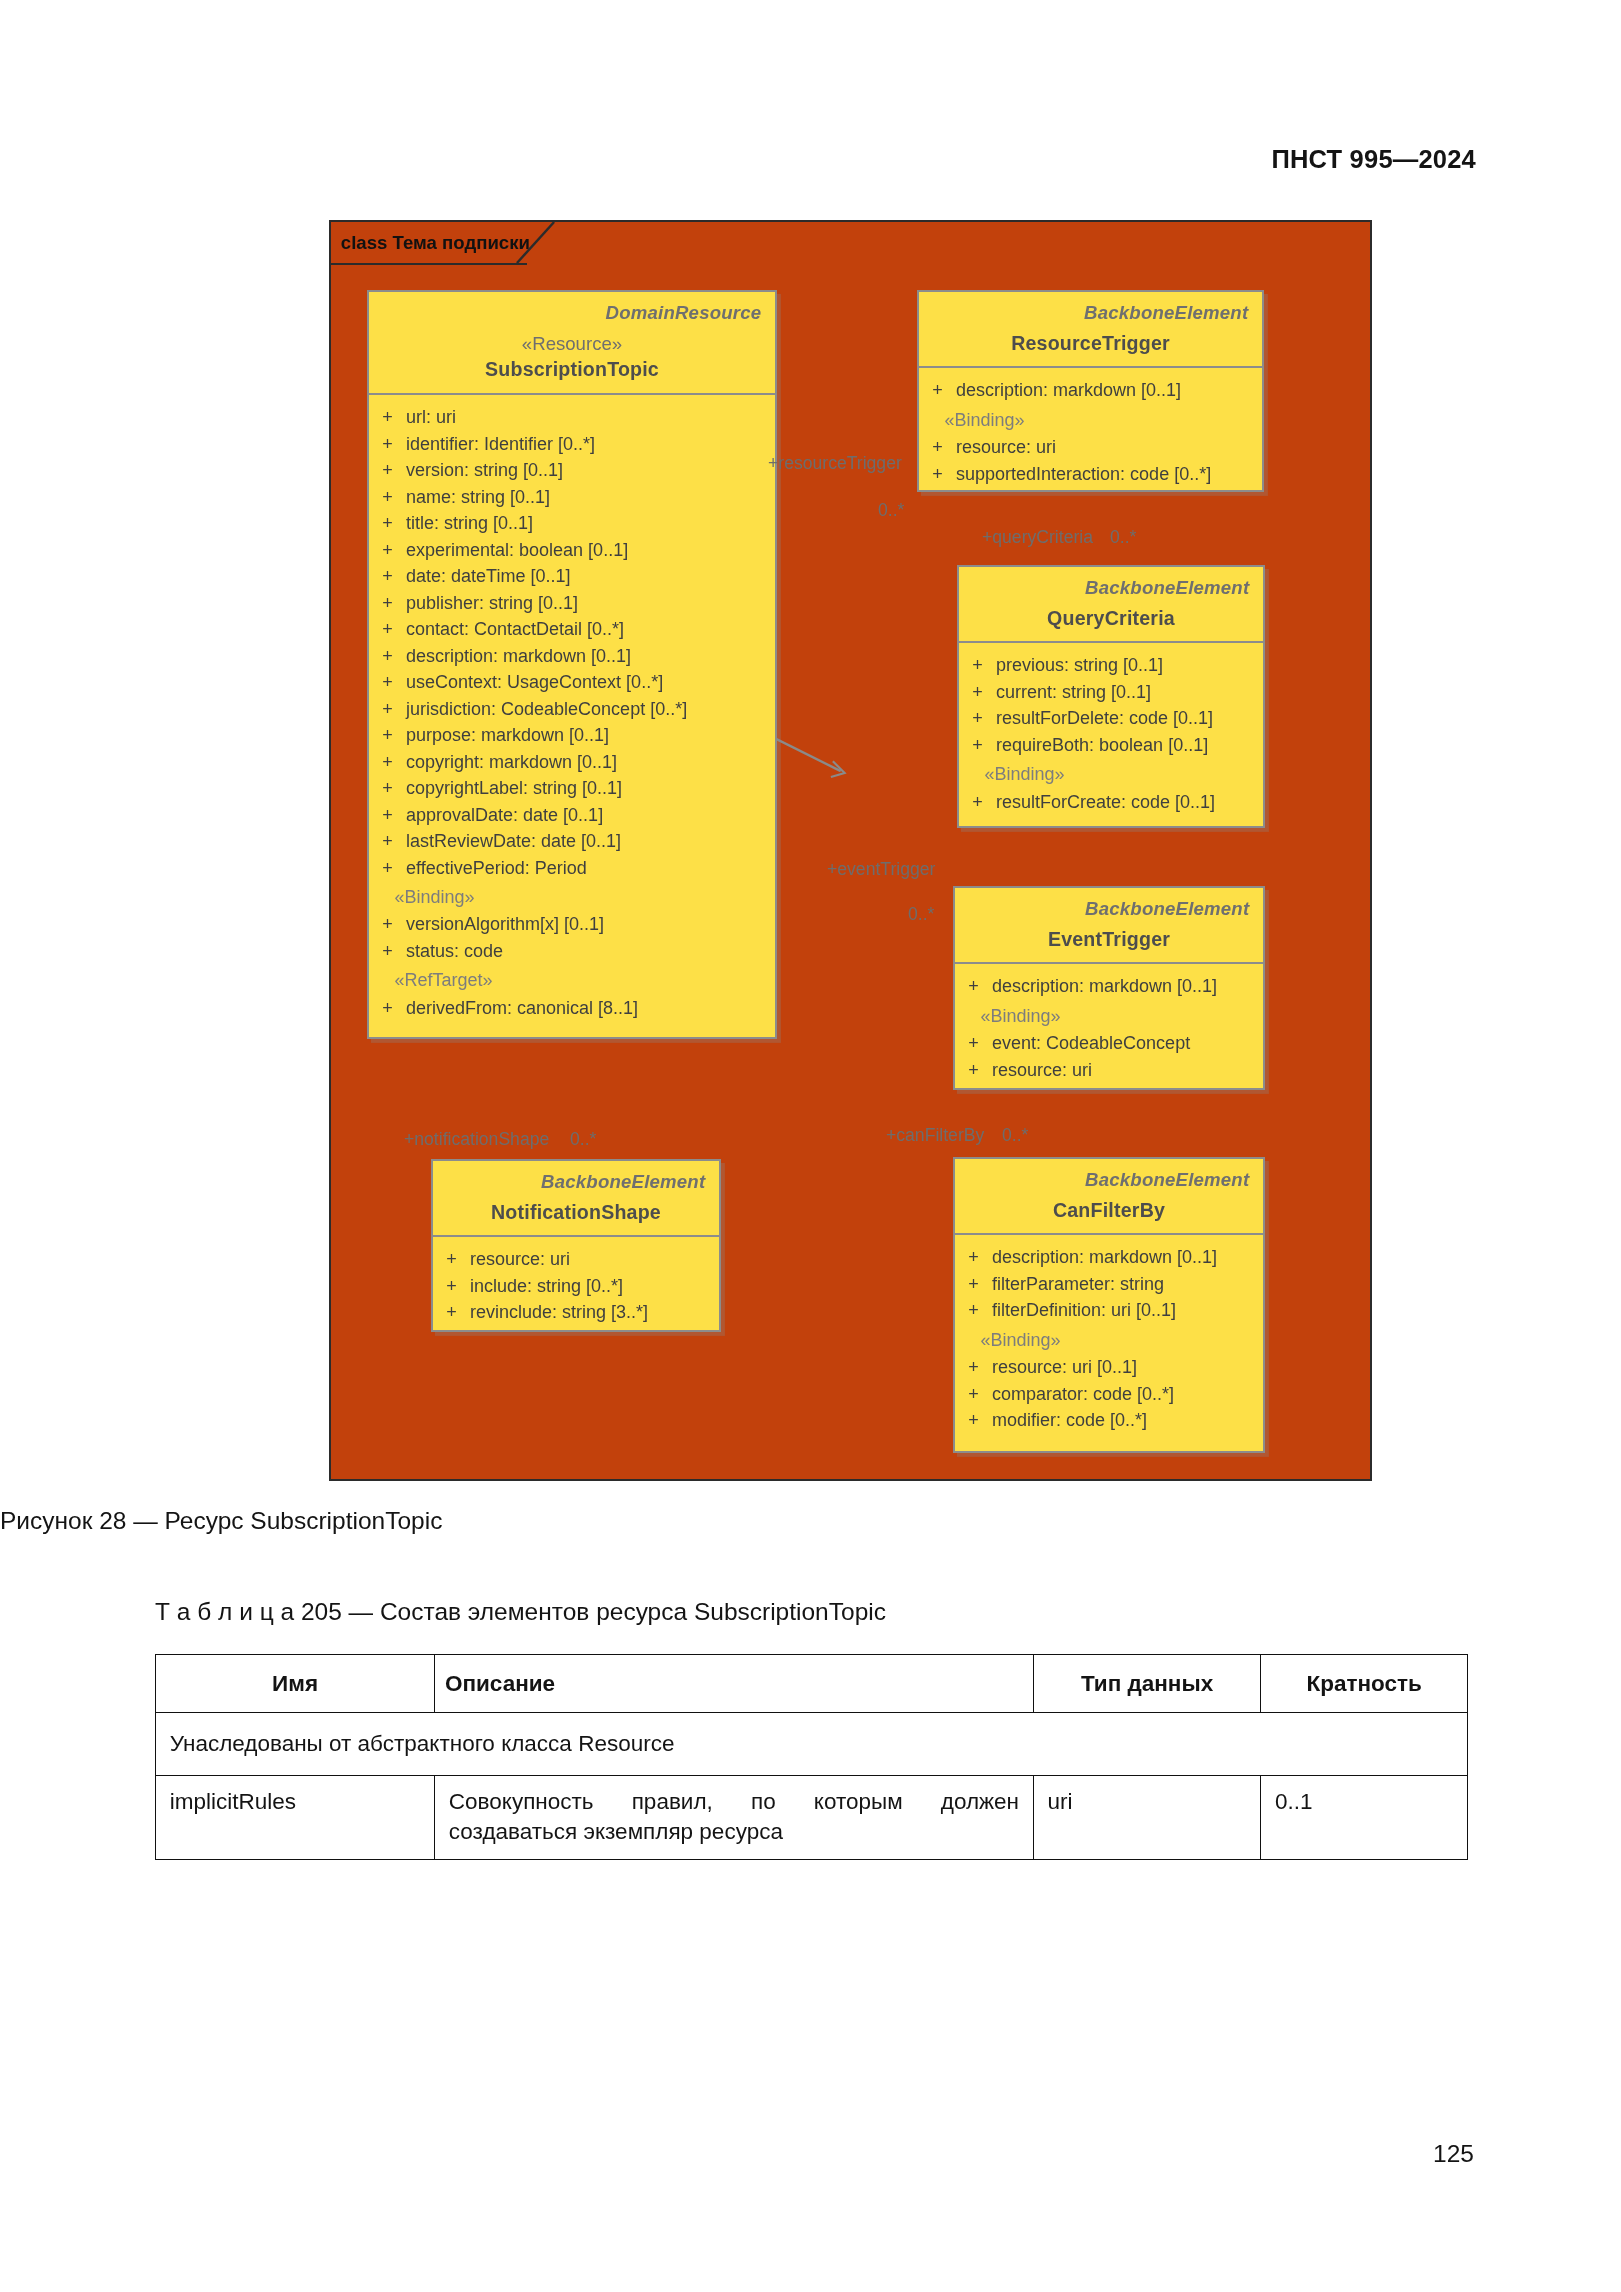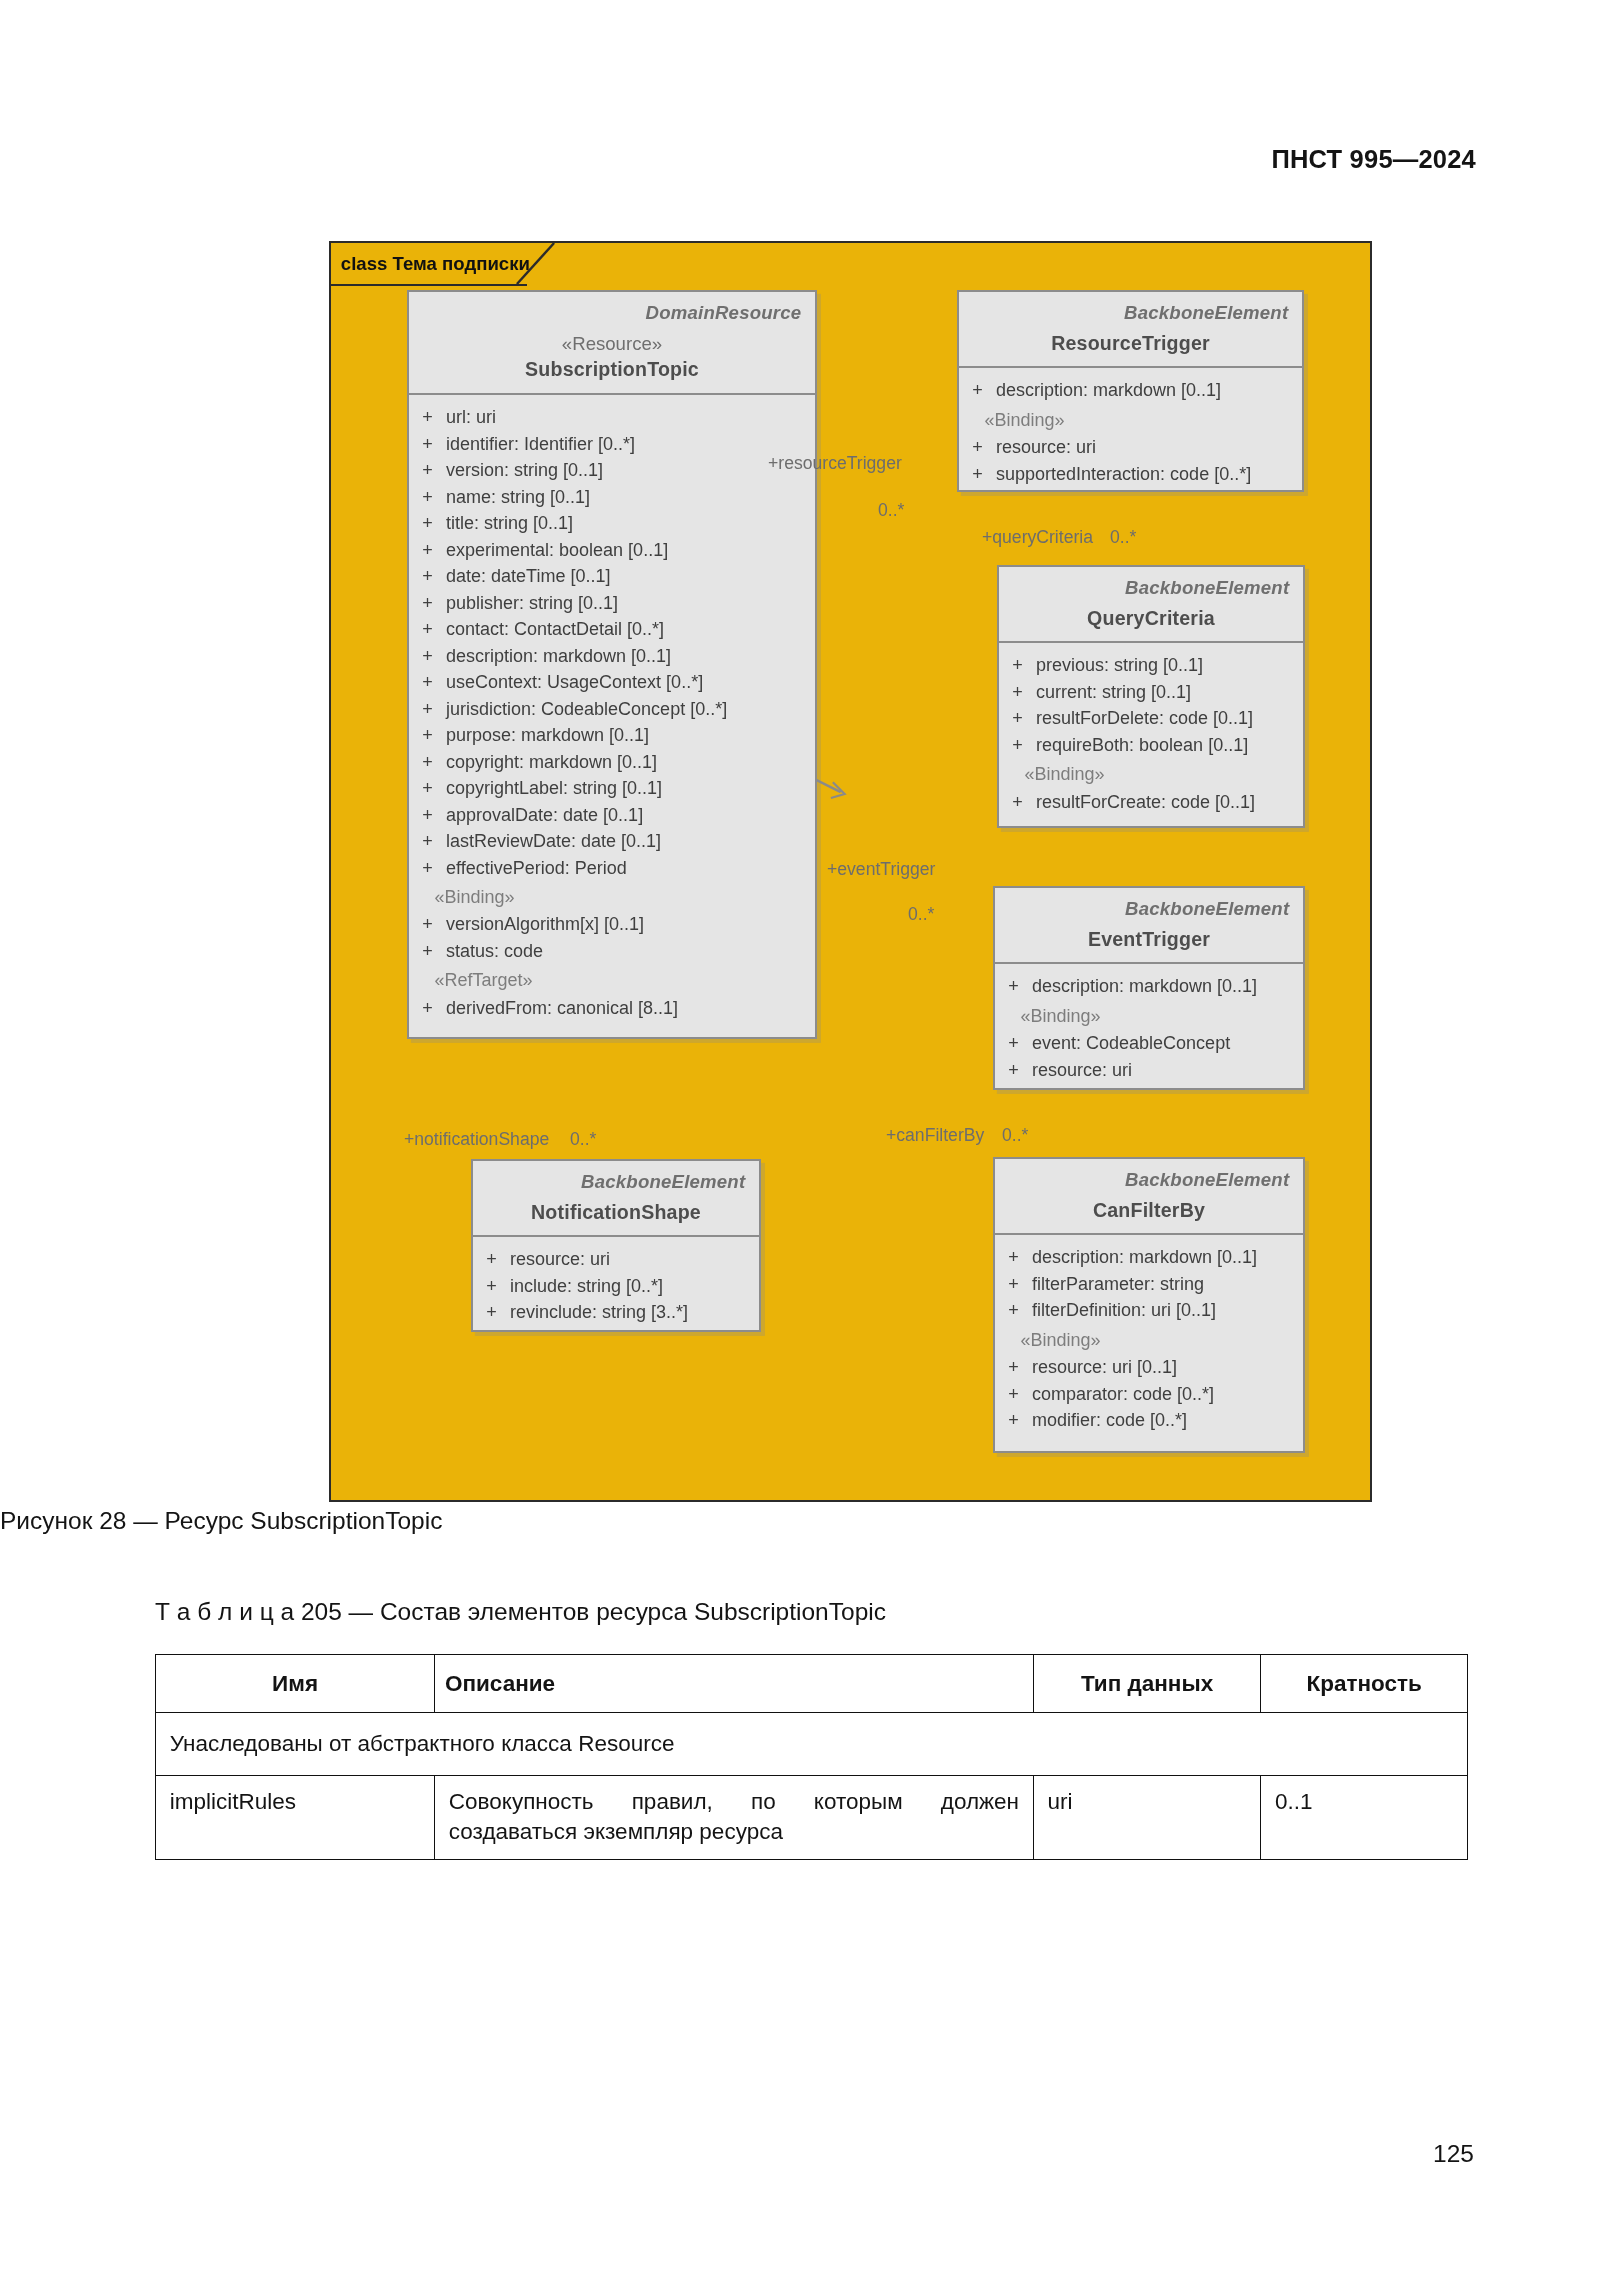--- a/index.html
+++ b/index.html
@@ -23,22 +23,21 @@
   .page-number{
     position:absolute;bottom:125px;right:147px;
     font-size:24.5px;color:#141414;
   }
 
   
   .uml-frame{
     position:absolute;left:329px;top:220px;
     width:1039px;height:1257px;
     border:2.5px solid #2b2b2b;
-    background:#eab308;
-    margin-top:21px;
+    background:#c2410c;
   }
   .frame-tab{
     position:absolute;left:0;top:0;
     height:43px;width:196px;
     border-right:0;border-bottom:2.5px solid #2b2b2b;
     box-sizing:border-box;
     display:flex;align-items:center;
     padding-left:9.8px;
   }
   .frame-tab-label{
@@ -48,25 +47,24 @@
   .frame-tab-slash{
     position:absolute;left:184px;top:-2px;
     width:43px;height:45px;
     overflow:hidden;
   }
   .frame-tab-slash svg{display:block;}
 
   
   .uml-class{
     position:absolute;
-    background:#e5e5e5;
+    background:#fde047;
     border:2px solid #8c8c8c;
     box-shadow:3.9px 3.9px 0 0 rgba(140,140,140,.30);
     box-sizing:border-box;
-    margin-left:40px;
   }
   .uml-head{
     padding:9.8px 13.7px 11.8px 13.7px;
     border-bottom:2px solid #8c8c8c;
   }
   .uml-parent{
     text-align:right;
     font-style:italic;
     font-weight:bold;
     font-size:18.6px;

